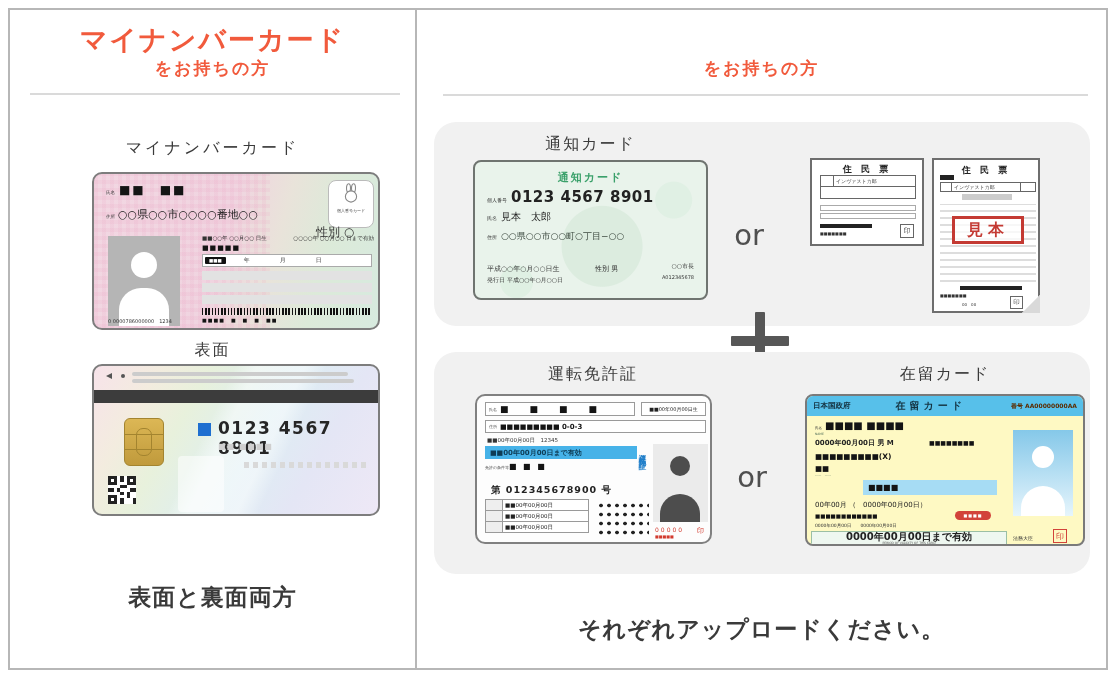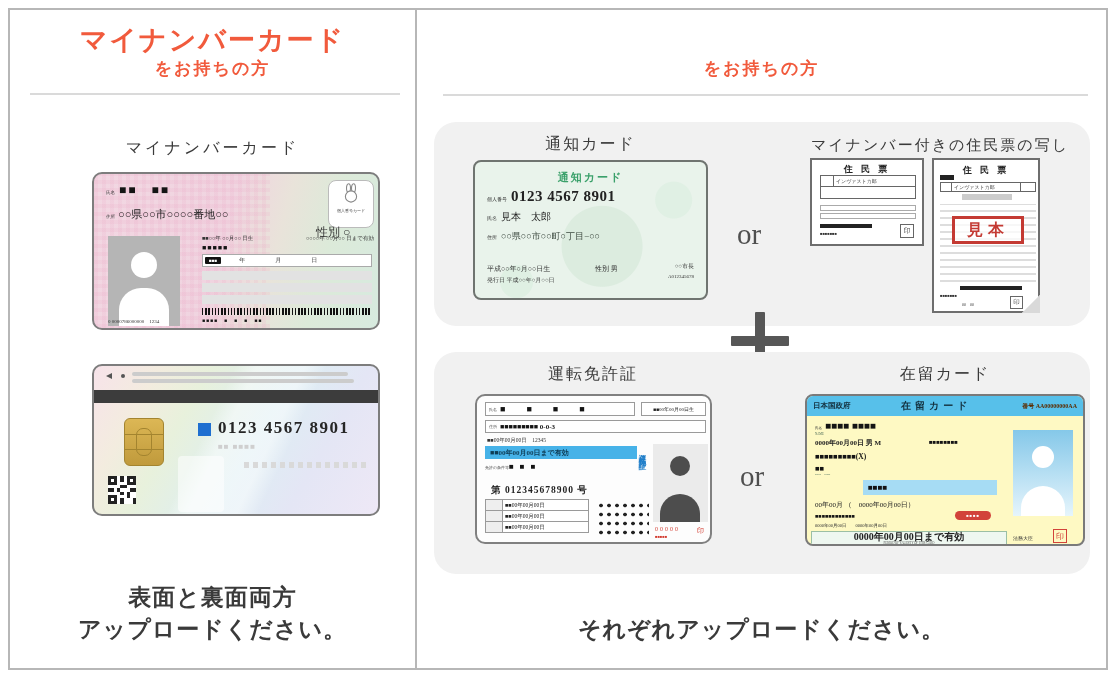--- a/index.html
+++ b/index.html
@@ -1,17 +1,17 @@
 <!DOCTYPE html>
 <html><head>
 <meta charset="utf-8">
 <style>
   html,body{margin:0;padding:0;background:#fff;}
   body{font-family:"DejaVu Sans","Liberation Sans",sans-serif;color:#3a3a3a;}
-  .canvas{position:relative;width:1116px;height:678px;background:#fff;overflow:hidden;font-family:Liberation Serif, serif;}
+  .canvas{position:relative;width:1116px;height:678px;background:#fff;overflow:hidden;}
   .abs{position:absolute;}
   .ctr{text-align:center;}
   .frame{position:absolute;left:8px;top:8px;right:8px;bottom:8px;border:2px solid #b7b7b7;}
   .divider{position:absolute;left:415px;top:8px;bottom:8px;width:2px;background:#b7b7b7;}
   .panel{position:absolute;top:10px;height:658px;}
   .panel-left{left:10px;width:405px;}
   .panel-right{left:417px;width:689px;}
   .main-title{position:absolute;left:0;right:0;text-align:center;font-size:27px;font-weight:700;color:#f15a3c;letter-spacing:2px;}
   .sub-title{position:absolute;left:0;right:0;text-align:center;font-size:17px;font-weight:700;color:#f15a3c;letter-spacing:2px;}
   .hr{position:absolute;height:2px;background:#dadada;}
@@ -81,20 +81,21 @@
       <div class="stripe-bar" style="left:108px;top:109px;width:170px;height:9px;"></div>
       <div class="stripe-bar" style="left:108px;top:121px;width:170px;height:9px;"></div>
       <div class="abs" style="left:108px;top:134px;width:170px;height:7px;background:repeating-linear-gradient(90deg,#111 0 1.5px,transparent 1.5px 3.2px);"></div>
       <div class="abs blocks" style="left:108px;top:143px;font-size:5px;letter-spacing:1px;">■■■■　■　■　■　■■</div>
       <div class="abs" style="left:14px;top:62px;width:72px;height:90px;background:#b5b5b5;">
         <div class="head" style="left:23px;top:16px;width:26px;height:26px;"></div>
         <div class="torso" style="left:11px;bottom:0;width:50px;height:38px;"></div>
       </div>
       <div class="abs" style="left:14px;top:144px;font-size:5px;color:#333;">0 0000786000000　1234</div>
     </div>
+    <div class="caption" style="top:330px;">表面</div>
 
     <div class="card" style="left:82px;top:354px;width:288px;height:152px;background:linear-gradient(120deg,#f7e3ea 0%,#f3ecdf 18%,#e8f1dc 32%,#ddeef3 55%,#e4e6f5 75%,#eee8f6 100%);">
       <div class="abs" style="inset:0;background:linear-gradient(115deg,transparent 40%,rgba(255,255,255,0.5) 46% 60%,transparent 66%);"></div>
       <div class="abs" style="left:12px;top:7px;width:0;height:0;border-top:3.5px solid transparent;border-bottom:3.5px solid transparent;border-right:6px solid #555;"></div>
       <div class="abs" style="left:27px;top:8px;width:4px;height:4px;background:#555;border-radius:50%;"></div>
       <div class="abs" style="left:38px;top:6px;width:216px;height:4px;background:#ccc;border-radius:2px;"></div>
       <div class="abs" style="left:38px;top:13px;width:222px;height:4px;background:#ccc;border-radius:2px;"></div>
       <div class="abs" style="left:0;right:0;top:24px;height:13px;background:#3c3c3c;"></div>
       <div class="abs" style="left:30px;top:52px;width:38px;height:46px;background:linear-gradient(#dcb755,#c09a3c);border:1px solid #a3842f;border-radius:6px;">
         <div class="abs" style="left:0;right:0;top:33%;height:1px;background:#a3842f;"></div>
@@ -109,21 +110,20 @@
       <div class="abs" style="left:14px;top:110px;">
         <svg width="28" height="28" viewBox="0 0 9 9" shape-rendering="crispEdges">
             <rect width="9" height="9" fill="#fff"></rect>
             <path fill="#222" d="M0 0h3v3H0zM6 0h3v3H6zM0 6h3v3H0zM4 0h1v2H4zM4 3h2v1H4zM7 4h2v1H7zM0 4h2v1H0zM3 4h1v1H3zM4 5h1v1H4zM6 5h1v2H6zM4 7h1v2H4zM8 7h1v2H8z"></path>
             <path fill="#fff" d="M1 1h1v1H1zM7 1h1v1H7zM1 7h1v1H1z"></path>
           </svg>
       </div>
     </div>
 
     <div class="footer-line" style="top:572px;">表面と裏面両方</div>
-    <div class="footer-line" style="top:604px;">アップロードください。</div>
   </div>
 
   <div class="panel panel-right">
     <div class="sub-title" style="top:47px;">をお持ちの方</div>
     <div class="hr" style="left:26px;right:18px;top:84px;"></div>
 
     <div class="gray-box" style="left:17px;top:112px;width:656px;height:204px;">
       <div class="sec-title" style="left:39px;width:235px;top:12px;">通知カード</div>
 
       <div class="card" style="left:39px;top:38px;width:235px;height:140px;border-radius:8px;border-color:#6f7470;background:radial-gradient(circle at 55% 62%,#dcecdf 0 40px,transparent 41px),radial-gradient(circle at 86% 28%,#e0f0e4 0 18px,transparent 19px),radial-gradient(circle at 18% 88%,#dff0e3 0 16px,transparent 17px),#e9f3eb;">
@@ -142,21 +142,20 @@
         </div>
         <div class="abs" style="left:12px;top:102px;font-size:7px;color:#333;">平成○○年○月○○日生</div>
         <div class="abs" style="left:120px;top:102px;font-size:7px;color:#333;">性別 男</div>
         <div class="abs" style="left:12px;top:114px;font-size:6px;color:#333;">発行日 平成○○年○月○○日</div>
         <div class="abs" style="right:12px;top:100px;font-size:6px;color:#333;text-align:right;">○○市長</div>
         <div class="abs" style="right:12px;top:112px;font-size:5px;color:#333;text-align:right;">A012345678</div>
       </div>
 
       <div class="or-label" style="left:285px;top:96px;">or</div>
 
-      <div class="sec-title" style="left:356px;width:300px;top:14px;font-size:15px;">マイナンバー付きの住民票の写し</div>
 
       <div class="doc" style="left:376px;top:36px;width:114px;height:88px;">
         <div class="doc-title" style="top:3px;">住 民 票</div>
         <div class="abs" style="left:8px;top:15px;width:96px;height:24px;border:1px solid #666;box-sizing:border-box;">
           <div style="height:10px;border-bottom:1px solid #666;display:flex;align-items:center;">
             <span style="width:12px;height:100%;border-right:1px solid #666;"></span>
             <span style="font-size:5px;color:#333;padding-left:2px;">インヴァストカ郎</span>
           </div>
         </div>
         <div class="thin-row" style="left:8px;top:45px;width:96px;height:6px;"></div>

